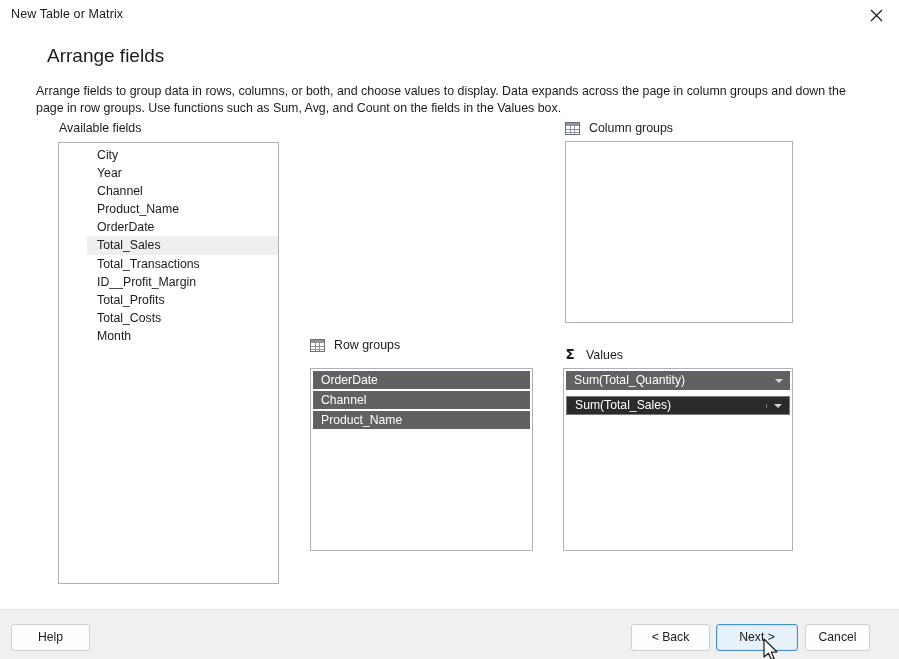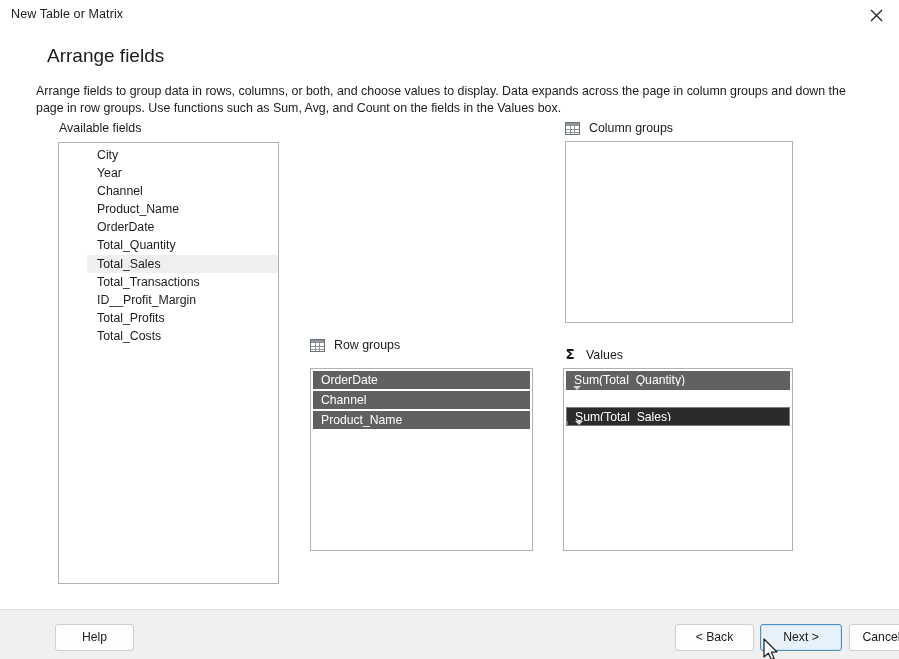--- a/index.html
+++ b/index.html
@@ -145,28 +145,27 @@
     padding-left: 8px;
     margin-bottom: 2px;
     white-space: nowrap;
     cursor: default;
     box-sizing: border-box;
   }
 
   
   .vrow {
     height: 19px;
-    margin-bottom: 17px;
+    margin-bottom: 6px;
     display: flex;
-    align-items: flex-start;
+    align-items: center;
     font-size: 12.2px;
     color: #ffffff;
     cursor: default;
     box-sizing: border-box;
-    flex-direction: column;
   }
   .vrow .vlabel {
     flex: 1;
     line-height: 19px;
     padding-left: 8px;
     white-space: nowrap;
     overflow: hidden;
   }
   .vrow .vcaret {
     width: 22px;
@@ -206,21 +205,20 @@
     border: 1px solid #cfcfcf;
     border-radius: 3px;
     font-family: "Liberation Sans", sans-serif;
     font-size: 12.2px;
     color: #1b1b1b;
     text-align: center;
     line-height: 25px;
     box-sizing: border-box;
     cursor: default;
     padding: 0;
-    margin-left: 44px;
   }
   #help-button   { left: 11px;  top: 624px; width: 79px; }
   #back-button   { left: 631px; top: 624px; width: 79px; }
   #next-button   {
     left: 716px; top: 624px; width: 82px;
     background: #e7f1fa;
     border: 1px solid #4a90c4;
     box-shadow: 0 0 0 1px #cfe3f3 inset;
   }
   #cancel-button { left: 805px; top: 624px; width: 65px; }
@@ -252,26 +250,26 @@
 <div class="page-desc">Arrange fields to group data in rows, columns, or both, and choose values to display. Data expands across the page in column groups and down the page in row groups.  Use functions such as Sum, Avg, and Count on the fields in the Values box.</div>
 
 <div class="sec-label" style="left:59px; top:121px;">Available fields</div>
 <div class="listbox" id="available-fields-box">
   <div id="available-fields-rows">
       <div class="field-row">City</div>
       <div class="field-row">Year</div>
       <div class="field-row">Channel</div>
       <div class="field-row">Product_Name</div>
       <div class="field-row">OrderDate</div>
-      <div class="field-row">Total_Quantity</div>
       <div class="field-row highlight">Total_Sales</div>
       <div class="field-row">Total_Transactions</div>
       <div class="field-row">ID__Profit_Margin</div>
       <div class="field-row">Total_Profits</div>
       <div class="field-row">Total_Costs</div>
+      <div class="field-row">Month</div>
     </div>
 </div>
 
 <div class="sec-label with-icon" style="left:565px; top:121px;">
   <span class="grid-icon">
       <i class="v1"></i>
       <i class="v2"></i>
       <i class="h1"></i>
       <i class="h2"></i>
     </span>

